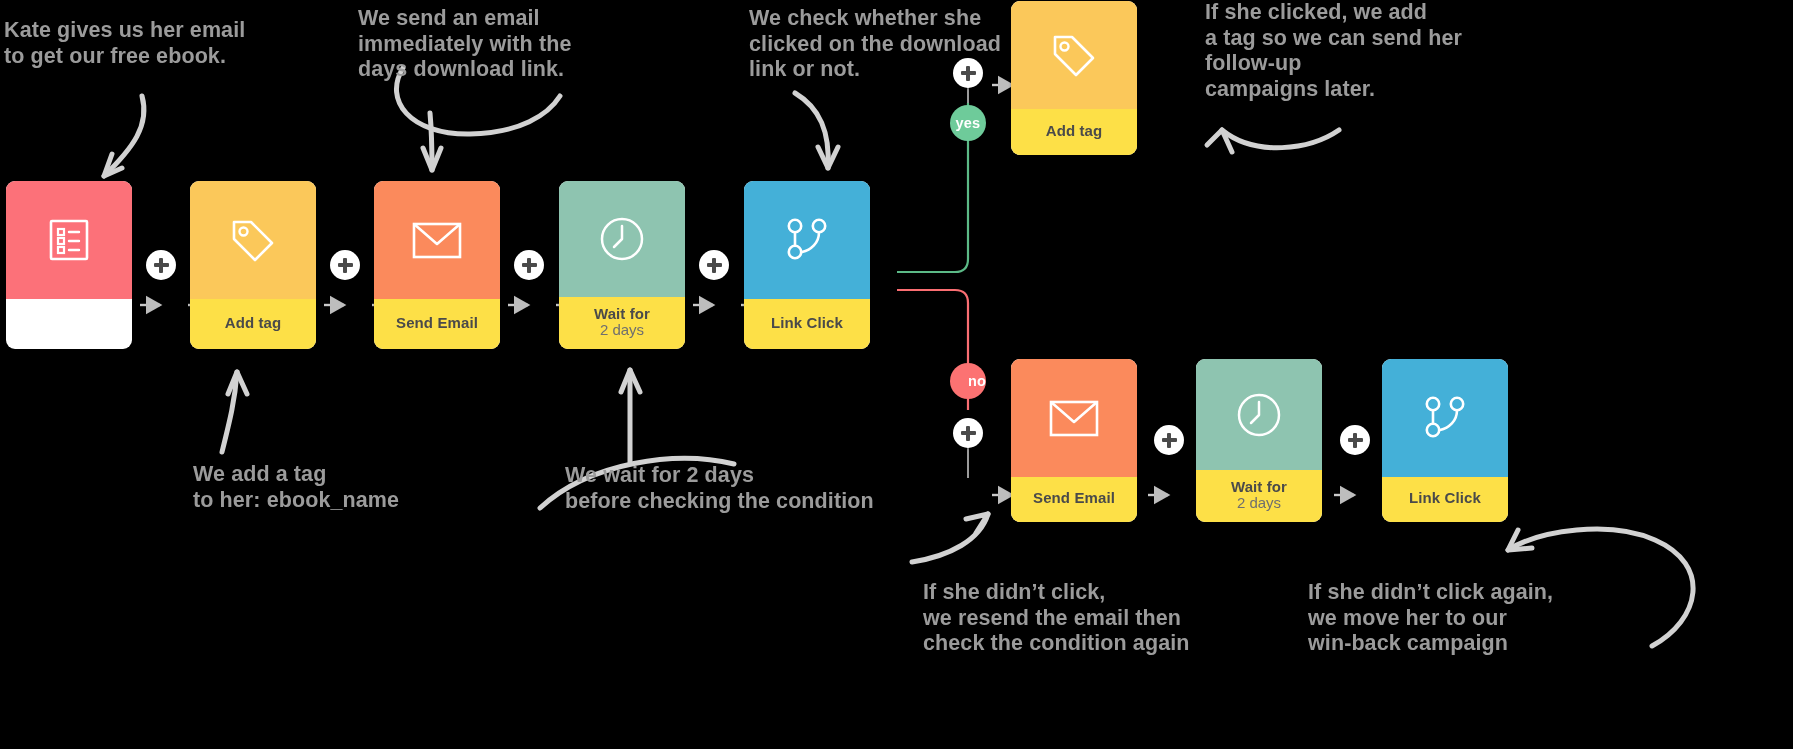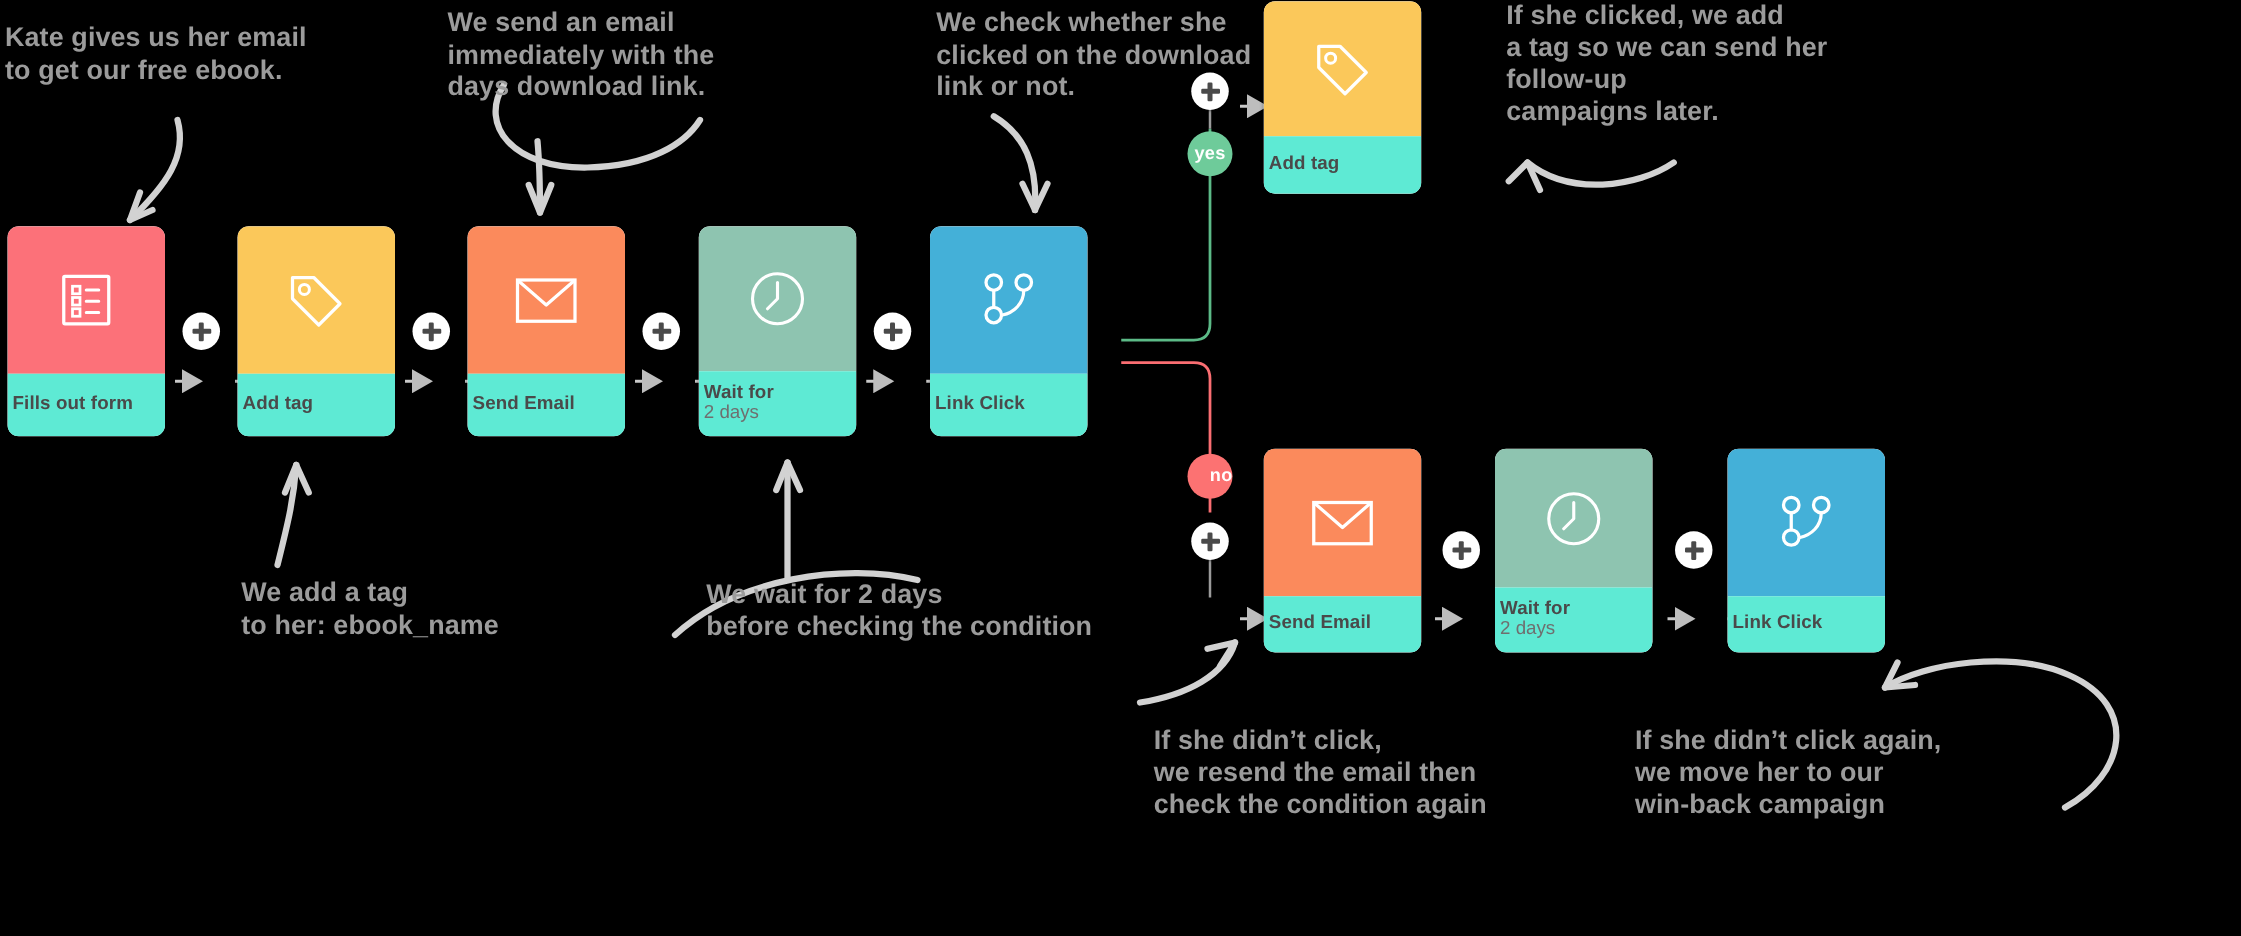--- a/index.html
+++ b/index.html
@@ -32,23 +32,23 @@
     overflow:hidden;
     display:flex;
     flex-direction:column;
   }
   .card .icon-pane{
     height:118px;
     display:flex;align-items:center;justify-content:center;
   }
   .card .label-pane{
     flex:1;
-    background:#5eead4;
+    background:#fde047;
     display:flex;flex-direction:column;
-    align-items:flex-start;justify-content:center;
+    align-items:center;justify-content:center;
     padding:8px 4px 12px 4px;
     box-sizing:border-box;
   }
   .card .label-main{
     color:#4a4a4a;
     font-size:15px;
     font-weight:bold;
     line-height:17px;
     text-align:center;
     letter-spacing:.1px;
@@ -186,23 +186,20 @@
       <span>
         <svg width="42" height="44" viewBox="0 0 42 44">
             <rect x="3" y="3" width="36" height="38" rx="1" fill="none" stroke="#fff" stroke-width="2.6"></rect>
             <rect x="10" y="11" width="6" height="6" fill="none" stroke="#fff" stroke-width="2.2"></rect>
             <rect x="10" y="20" width="6" height="6" fill="none" stroke="#fff" stroke-width="2.2"></rect>
             <rect x="10" y="29" width="6" height="6" fill="none" stroke="#fff" stroke-width="2.2"></rect>
             <path d="M21,14 H31 M21,23 H31 M21,32 H31" stroke="#fff" stroke-width="2.4" stroke-linecap="round"></path>
           </svg>
       </span>
     </div>
-    <div class="label-pane">
-      <div class="label-main">Fills out form</div>
-    </div>
   </div>
 
   <div class="card" style="left:190px;top:181px;height:168px;">
     <div class="icon-pane" style="background:#fbc85a;">
       <span>
         <svg width="48" height="46" viewBox="0 0 48 46">
             <path d="M5,5 L22,5 L43,26 L26,43 L5,22 Z" fill="none" stroke="#fff" stroke-width="2.6" stroke-linejoin="round"></path>
             <circle cx="14.5" cy="14.5" r="4" fill="none" stroke="#fff" stroke-width="2.4"></circle>
           </svg>
       </span>

